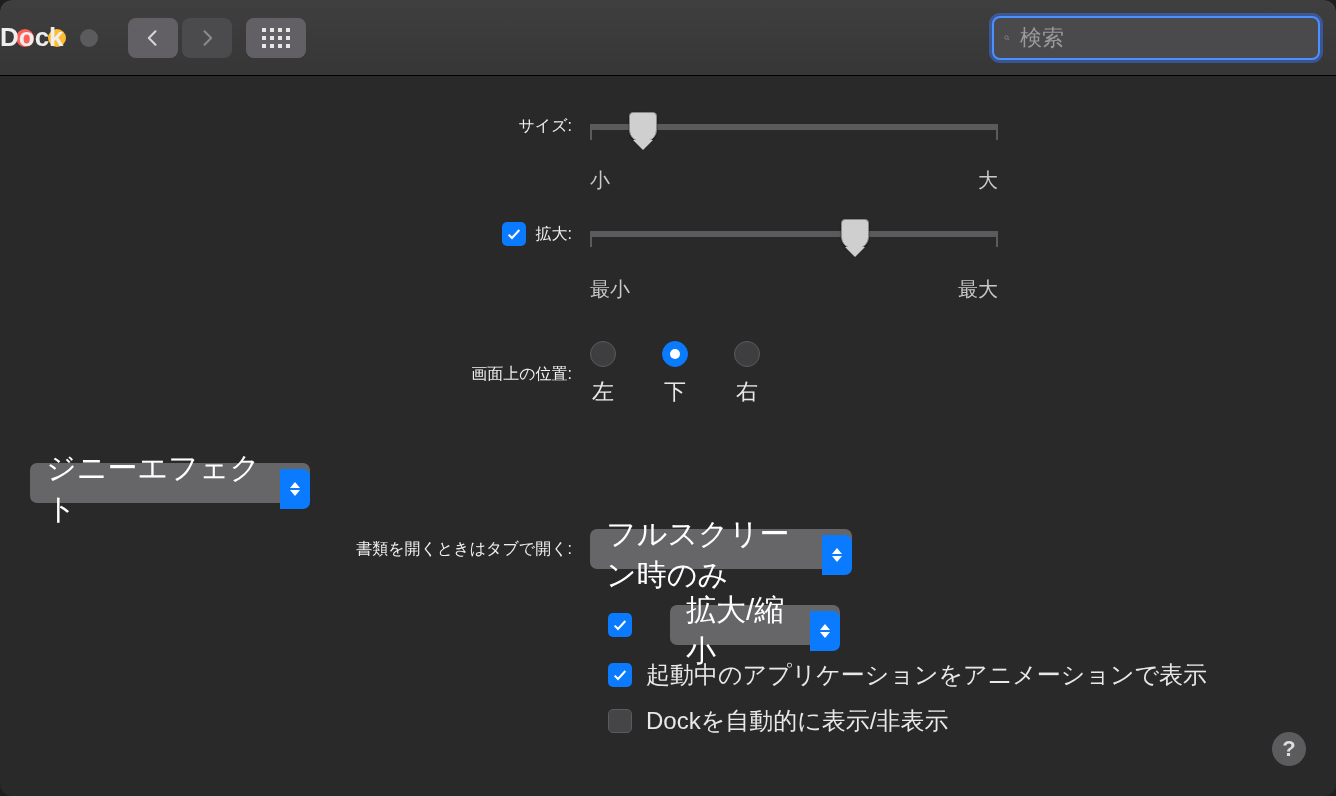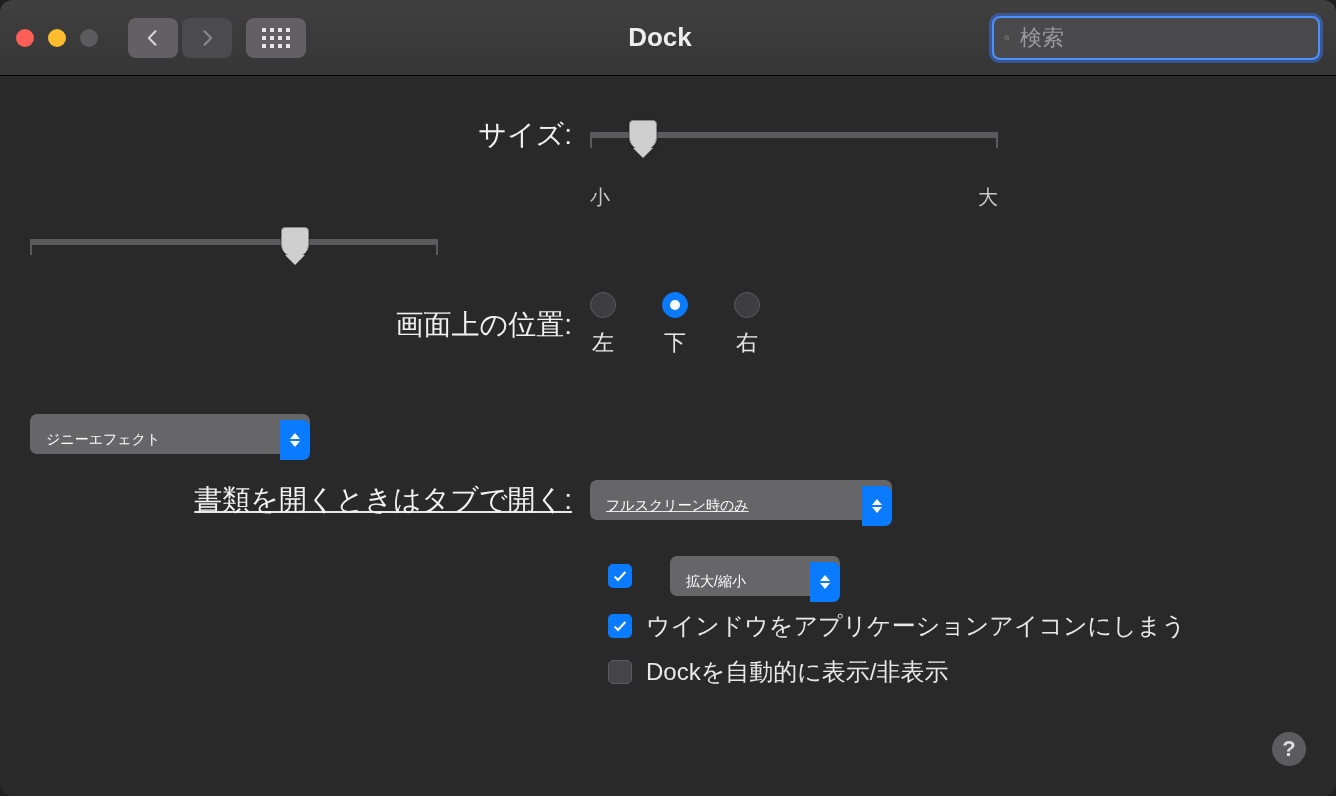--- a/index.html
+++ b/index.html
@@ -50,21 +50,21 @@
     margin-left:10px;
   }
   .grid-btn .g {
     display:grid;
     grid-template-columns:repeat(4,4px);
     grid-template-rows:repeat(3,4px);
     gap:4px;
   }
   .grid-btn .g span{background:#e8e8e8;}
   .title {
-    position:absolute; left:0; right:16px; text-align:center;
+    position:absolute; left:0; right:16px; text-align:left;
     font-size:26px; font-weight:600; color:#eee;
     pointer-events:none;
   }
   .search {
     margin-left:auto;
     width: 328px; height: 44px;
     background:#4a494b;
     border: 2px solid #4a90ff;
     box-shadow: 0 0 0 3px rgba(60,120,255,0.45);
     border-radius:8px;
@@ -76,21 +76,21 @@
   .search input{
     flex:1; background:transparent;border:none;outline:none;
     font-size:22px;color:#ccc;
   }
   .search input::placeholder{color:#9a9a9c;}
   
   .content { padding: 40px 30px 30px 30px; background:#292929; height:720px;}
   .row { display:flex; align-items:center; margin-bottom: 26px; }
   .row .label {
     width: 560px; text-align:right;
-    font-size:28px; font-weight:400; color:#f1f1f1;
+    font-size:16px; font-weight:400; color:#f1f1f1;
     padding-right: 18px;
     display:flex; justify-content:flex-end; align-items:center; gap:10px;
   }
   .row .ctrl { flex:1; display:flex; align-items:center; }
   
   .slider-wrap{ position:relative; width:408px; }
   .slider-track{
     height:6px; background:#5b5a5c; border-radius:3px;
     position:relative;
   }
@@ -130,38 +130,38 @@
   .radio.on{background:#0a7aff;border-color:#0a7aff;}
   .radio.on::after{content:"";width:10px;height:10px;border-radius:50%;background:#fff;}
   .radio-label{font-size:22px;}
   
   .popup{
     height:40px;
     background:#666568;
     border-radius:7px;
     display:inline-flex;align-items:center;
     padding:12px 0 0 16px;
-    font-size:14px;
+    font-size:30px;
     color:#fff;
     position:relative;
   }
   .popup .arrows{
     width:30px;height:40px;background:#0a7aff;
     border-top-right-radius:7px;border-bottom-right-radius:7px;
     display:flex;flex-direction:column;align-items:center;justify-content:center;
     margin-left:14px;
     gap:2px;
   }
   .popup .arrows::before,.popup .arrows::after{
     content:"";border-left:5px solid transparent;border-right:5px solid transparent;
   }
   .popup .arrows::before{border-bottom:6px solid #fff;}
   .popup .arrows::after{border-top:6px solid #fff;}
   .popup.w1{width:280px;} .popup.w1 .txt{flex:1;}
-  .popup.w2{width:302px;} .popup.w2 .txt{flex:1;}
+  .popup.w2{width:262px;} .popup.w2 .txt{flex:1;}
   .popup.w3{width:170px;} .popup.w3 .txt{flex:1;}
   
   .chk-line{display:flex;align-items:center;gap:14px;font-size:24px;margin-bottom:14px;}
   .section-checks{margin-left:578px;}
   
   .help{
     position:absolute; right:30px; bottom:30px;
     width:34px;height:34px;border-radius:50%;
     background:#5c5b5d;color:#ddd;
     display:flex;align-items:center;justify-content:center;
@@ -238,32 +238,46 @@
     <div class="label"></div>
     <div class="ctrl">
       <div class="slider-labels">
         <span>小</span>
         <span>大</span>
       </div>
     </div>
   </div>
 
   <div class="row slider-row">
+    <div class="label">
+      <span class="chk" id="magnify-chk">
+          <svg viewBox="0 0 24 24">
+            <polyline points="4 13 9 18 20 6"></polyline>
+          </svg>
+        </span>
+      <span>拡大:</span>
+    </div>
     <div class="ctrl">
       <div class="slider-wrap">
         <div class="slider-track">
             <div class="tick l"></div>
             <div class="tick r"></div>
           </div>
         <div class="thumb" id="mag-thumb" style="left: 65%;"></div>
       </div>
     </div>
   </div>
   <div class="row slider-labels-row">
     <div class="label"></div>
+    <div class="ctrl">
+      <div class="slider-labels">
+        <span>最小</span>
+        <span>最大</span>
+      </div>
+    </div>
   </div>
 
   <div class="post-slider-gap"></div>
 
   <div class="row radios-row">
     <div class="label">画面上の位置:</div>
     <div class="ctrl">
       <div class="radios" id="pos-radios">
           <div class="radio-item">
             <div class="radio"></div>
@@ -283,21 +297,21 @@
 
   <div class="row">
     <div class="ctrl">
       <div class="popup w1">
         <span class="txt">ジニーエフェクト</span>
         <span class="arrows"></span>
       </div>
     </div>
   </div>
 
-  <div class="row" style="margin-bottom:36px;text-decoration:underline;">
+  <div class="row" style="margin-bottom:36px;">
     <div class="label">書類を開くときはタブで開く:</div>
     <div class="ctrl">
       <div class="popup w2">
         <span class="txt">フルスクリーン時のみ</span>
         <span class="arrows"></span>
       </div>
     </div>
   </div>
 
   <div class="section-checks">
@@ -312,21 +326,21 @@
         <span class="txt">拡大/縮小</span>
         <span class="arrows"></span>
       </div>
     </div>
     <div class="chk-line">
       <span class="chk" id="chk-anim">
           <svg viewBox="0 0 24 24">
             <polyline points="4 13 9 18 20 6"></polyline>
           </svg>
         </span>
-      <span>ウインドウをアプリケーションアイコンにしまう</span>
+      <span>起動中のアプリケーションをアニメーションで表示</span>
     </div>
     <div class="chk-line">
       <span class="chk off" id="chk-auto"></span>
       <span>Dockを自動的に表示/非表示</span>
     </div>
 
   </div>
 
   <div class="help">?</div>
 </div>

